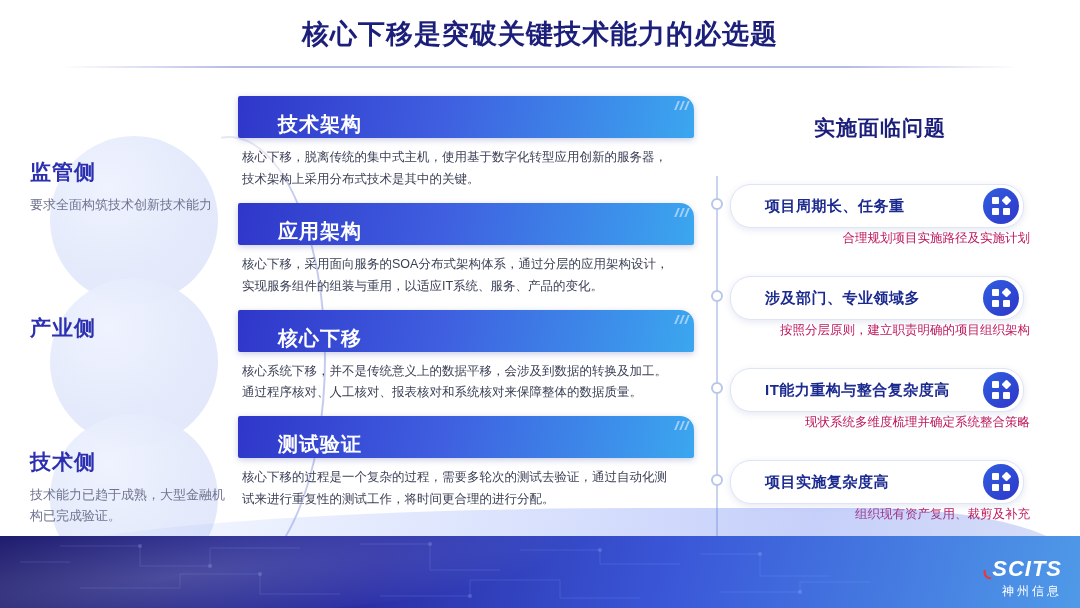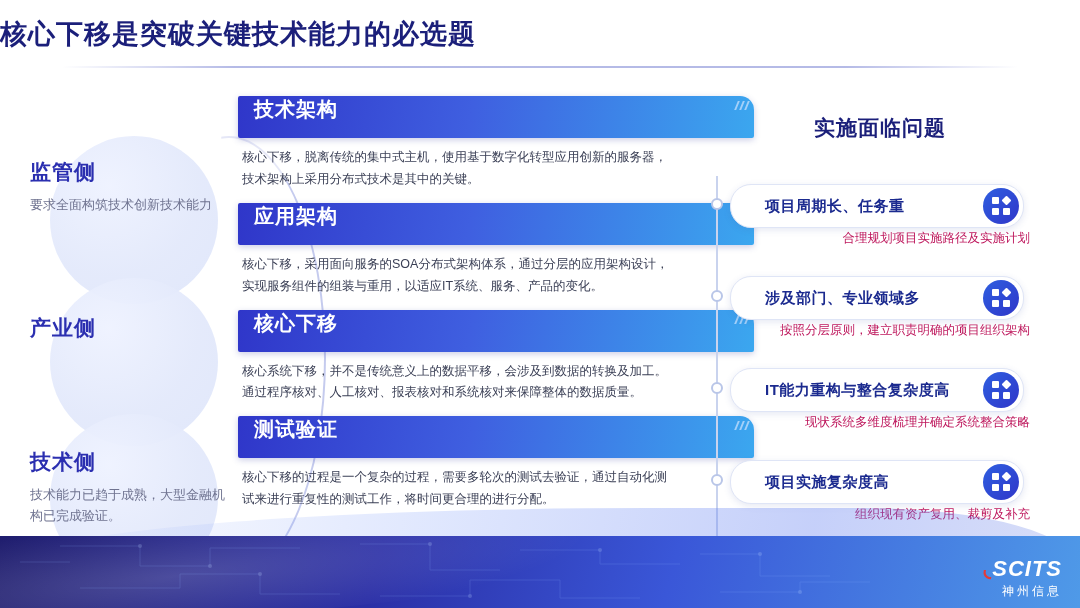--- a/index.html
+++ b/index.html
@@ -26,20 +26,21 @@
     position: absolute;
     top: 0; left: 0;
     width: 1080px;
     height: 68px;
   }
   .title-text {
     position: absolute;
     top: 16px;
     left: 0;
     width: 1080px;
+    text-align: center;
     font-size: 27px;
     font-weight: bold;
     color: #1b1f7a;
     letter-spacing: 1px;
   }
   .title-rule {
     position: absolute;
     top: 66px;
     left: 62px;
     width: 956px;
@@ -100,27 +101,28 @@
     left: 238px;
     top: 96px;
     width: 442px;
   }
   .card {
     position: relative;
     margin-bottom: 8px;
   }
   .card-head {
     position: relative;
-    width: 516px;
+    width: 432px;
     height: 42px;
     background: linear-gradient(100deg, #2f36c9 0%, #3f5fe0 45%, #3ba7ef 100%);
     border-radius: 2px 14px 2px 2px;
     display: flex;
-    align-items: flex-start;
+    align-items: flex-end;
     box-shadow: 0 2px 6px rgba(50,60,160,0.25);
+    padding-left: 24px;
   }
   .card-head .htxt {
     color: #ffffff;
     font-size: 20px;
     font-weight: bold;
     letter-spacing: 1px;
     padding-left: 16px;
   }
   .card-head .corner {
     position: absolute;

